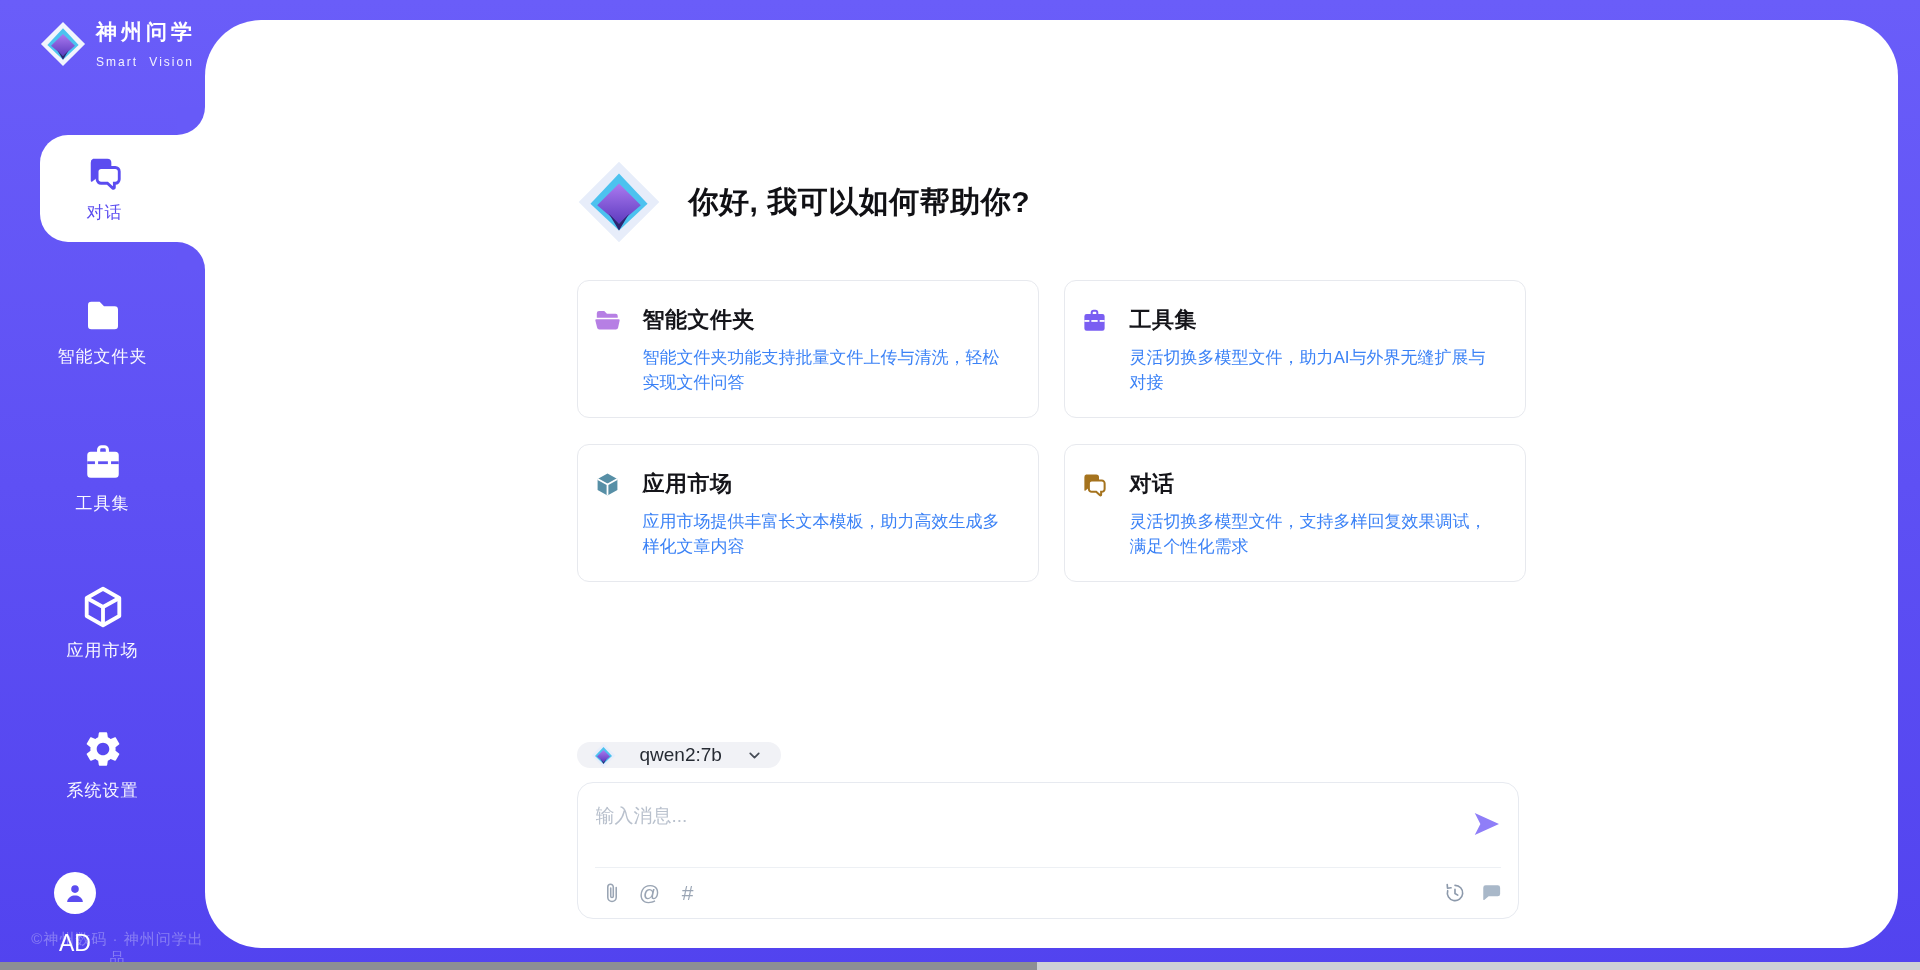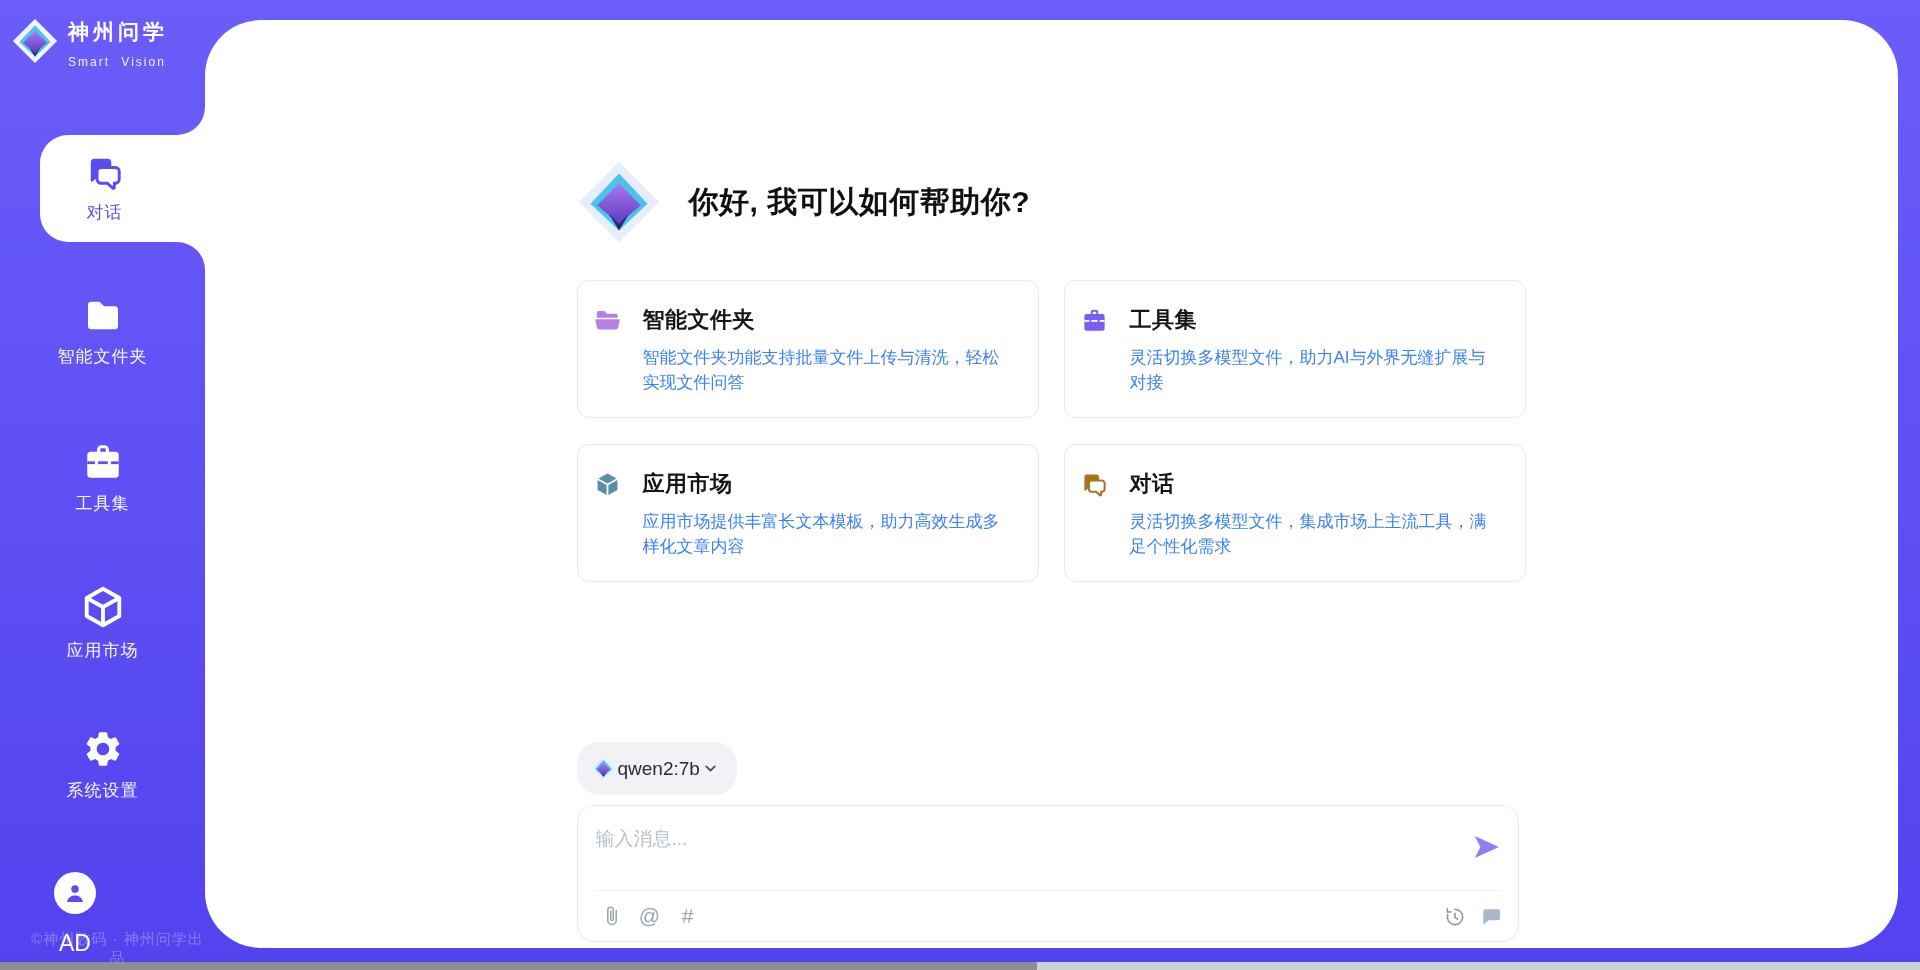--- a/index.html
+++ b/index.html
@@ -5,21 +5,21 @@
   * { margin:0; padding:0; box-sizing:border-box; }
   html,body { width:1920px; height:970px; overflow:hidden; }
   body {
     font-family:"Liberation Sans","DejaVu Sans",sans-serif;
     background:linear-gradient(180deg,#6a5df9 0%,#5243ef 100%);
     position:relative;
   }
 
   
   .sidebar { position:absolute; left:0; top:0; width:205px; height:100%; z-index:2; }
-  .brand { position:absolute; left:12px; top:18px; display:flex; gap:10px; }
+  .brand { position:absolute; left:40px; top:18px; display:flex; align-items:center; gap:10px; }
   .brand .gem { width:46px; height:46px; }
   .brand-name { color:#fff; font-size:21px; font-weight:600; letter-spacing:4px; white-space:nowrap; }
   .brand-sub { color:rgba(255,255,255,.92); font-size:12px; font-weight:300; letter-spacing:2px; word-spacing:6px; margin-top:9px; }
 
   .nav-tab {
     position:absolute; left:40px; top:135px; width:165px; height:107px;
     background:#fff; border-radius:28px 0 0 28px; z-index:3;
     display:flex; flex-direction:column; align-items:center; justify-content:center;
     padding-right:36px; cursor:pointer;
   }
@@ -59,21 +59,21 @@
     background:#fff; border:1px solid #e7e9ee; border-radius:12px;
     padding:24px 26px 22px 16px; cursor:pointer;
   }
   .card-head { display:flex; align-items:center; gap:22px; }
   .card-head svg { width:27px; height:27px; flex:0 0 auto; }
   .card-title { font-size:22px; font-weight:700; color:#15151a; letter-spacing:.5px; }
   .card-desc { margin:10px 0 0 49px; width:372px; font-size:17px; line-height:25px; color:#3b82f6; }
 
   .model-row { margin-top:160px; }
   .model-pill {
-    display:inline-flex; align-items:center; gap:2px; height:53px; padding:0 18px 0 14px;
+    display:inline-flex; align-items:center; gap:24px; height:26px; padding:0 18px 0 14px;
     background:#f1f2f6; border:none; border-radius:22px; cursor:pointer;
     font-family:inherit;
   }
   .model-pill .gem { width:25px; height:25px; }
   .model-name { font-size:19px; color:#262b33; font-weight:500; }
 
   .composer {
     margin-top:10px; width:942px; height:137px;
     border:1.5px solid #e7eaf0; border-radius:16px; background:#fff; position:relative;
   }
@@ -230,21 +230,21 @@
       </div>
 
       <div class="card">
         <div class="card-head">
           <svg viewBox="0 0 24 24">
             <path d="M4.5 3h9A2.5 2.5 0 0 1 16 5.5v6a2.5 2.5 0 0 1-2.5 2.5H8.2L4 17.4a.6.6 0 0 1-1-.47V5.5A2.5 2.5 0 0 1 4.5 3z" fill="#a5731e"></path>
             <path d="M9.5 8.5h9A2.5 2.5 0 0 1 21 11v5a2.5 2.5 0 0 1-2.5 2.5h-.6v2.6a.6.6 0 0 1-1 .45l-3.4-3.05h-4A2.5 2.5 0 0 1 7 16v-5a2.5 2.5 0 0 1 2.5-2.5z" fill="#fff" stroke="#a5731e" stroke-width="1.8"></path>
           </svg>
           <div class="card-title">对话</div>
         </div>
-        <div class="card-desc">灵活切换多模型文件，集成市场上主流工具，满足个性化需求</div>
+        <div class="card-desc">灵活切换多模型文件，支持多样回复效果调试，满足个性化需求</div>
       </div>
 
     </div>
 
     <div class="model-row">
       <button class="model-pill">
         <svg class="gem" viewBox="0 0 100 100">
           <defs>
               <linearGradient id="g3" x1="0" y1="0" x2="0" y2="1">
             <stop offset="0" stop-color="#ab7af0"></stop>

